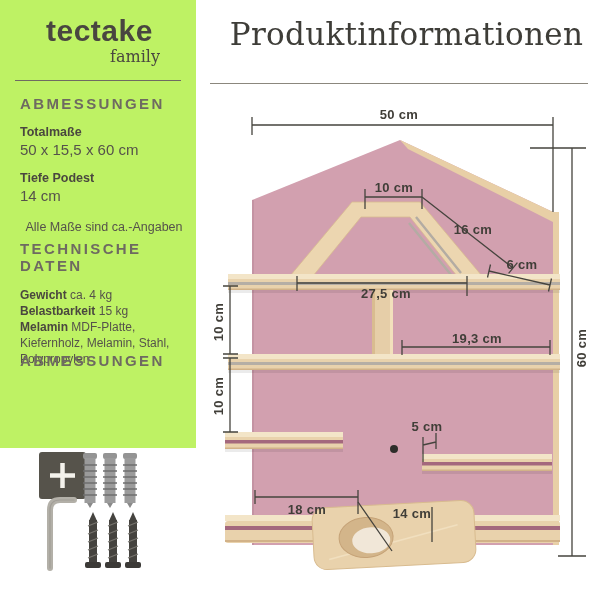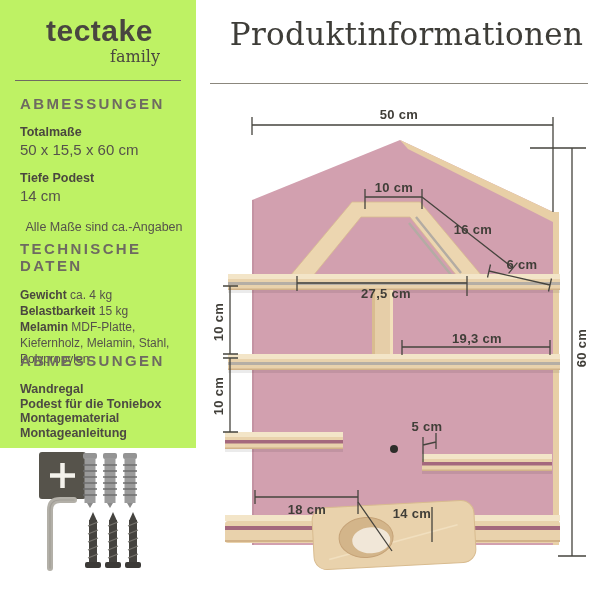--- a/index.html
+++ b/index.html
@@ -59,26 +59,20 @@
       <h2 class="sb-h">TECHNISCHE DATEN</h2>
       <div class="sb-rows">
         <p class="sb-row"><b>Gewicht</b> <span>ca. 4 kg</span></p>
         <p class="sb-row"><b>Belastbarkeit</b> <span>15 kg</span></p>
         <p class="sb-row"><b>Melamin</b> <span>MDF-Platte, Kiefernholz, Melamin, Stahl, Polypropylen</span></p>
       </div>
     </div>
 
     <div class="sb-block" style="top:352px">
       <h2 class="sb-h">ABMESSUNGEN</h2>
-      <div class="sb-list">
-        <p class="sb-item">Wandregal</p>
-        <p class="sb-item">Podest für die Toniebox</p>
-        <p class="sb-item">Montagematerial</p>
-        <p class="sb-item">Montageanleitung</p>
-      </div>
     </div>
 
     <div class="hardware">
       <svg width="150" height="125" viewBox="0 0 150 125">
 
         <g>
           <rect x="1" y="2" width="47" height="47" rx="3" fill="#56534b"></rect>
           <path d="M24.5,13 V38 M12,25.5 H37" stroke="#f4f2ec" stroke-width="4.5"></path>
         </g>
 

